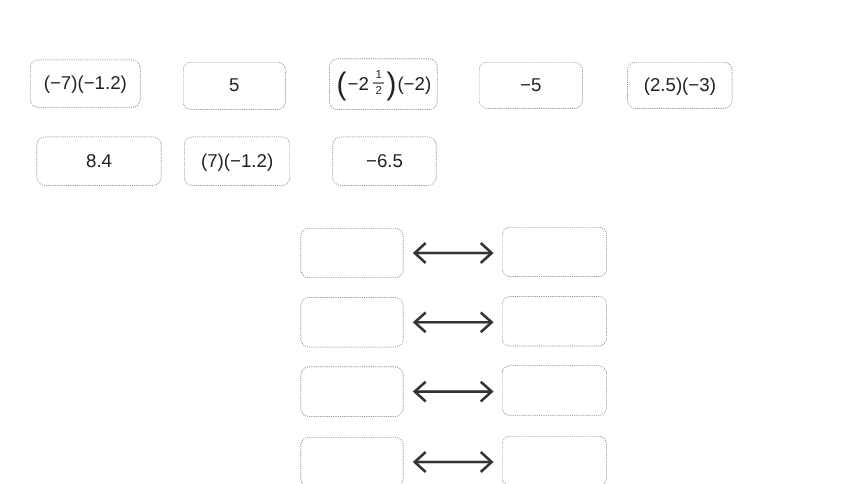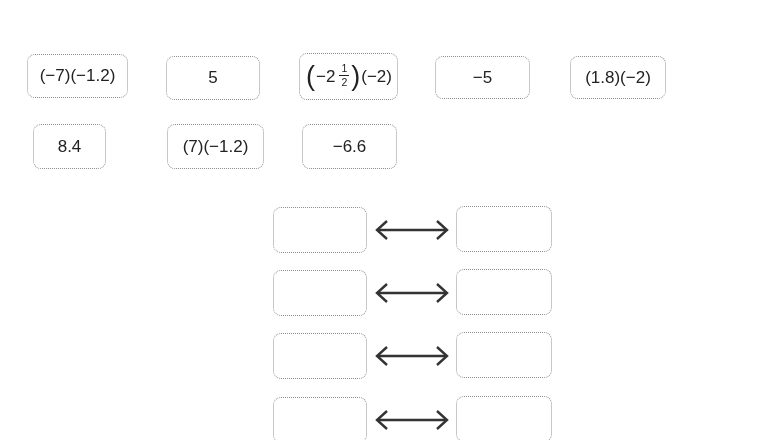--- a/index.html
+++ b/index.html
@@ -87,27 +87,27 @@
       <span class="frac">
         <span class="num">1</span>
         <span class="den">2</span>
       </span>
       <span class="bigp">)</span>
       <span>(−2)</span>
   </div>
 
   <div class="tile" style="left:435px; top:20px; width:95px; height:43px;">−5</div>
 
-  <div class="tile" style="left:570px; top:20px; width:96px; height:43px;">(1.8)(−2)</div>
+  <div class="tile" style="left:570px; top:20px; width:96px; height:43px;">(2.5)(−3)</div>
 
-  <div class="tile" style="left:33px; top:88px; width:73px; height:45px;">8.4</div>
+  <div class="tile" style="left:33px; top:88px; width:114px; height:45px;">8.4</div>
 
   <div class="tile" style="left:167px; top:88px; width:97px; height:45px;">(7)(−1.2)</div>
 
-  <div class="tile" style="left:302px; top:88px; width:95px; height:45px;">−6.6</div>
+  <div class="tile" style="left:302px; top:88px; width:95px; height:45px;">−6.5</div>
 
   <div class="slot" style="left:273px; top:171px; width:94px; height:46px;"></div>
   <div class="arrow" style="left:370px; top:181px;">
     <svg viewBox="0 0 84 26" xmlns="http://www.w3.org/2000/svg">
       <line x1="8" y1="13" x2="76" y2="13" stroke="#333333" stroke-width="2.4"></line>
       <polyline points="17,4 7,13 17,22" fill="none" stroke="#333333" stroke-width="2.4"></polyline>
       <polyline points="67,4 77,13 67,22" fill="none" stroke="#333333" stroke-width="2.4"></polyline>
     </svg>
   </div>
   <div class="slot" style="left:456px; top:170px; width:96px; height:46px;"></div>

